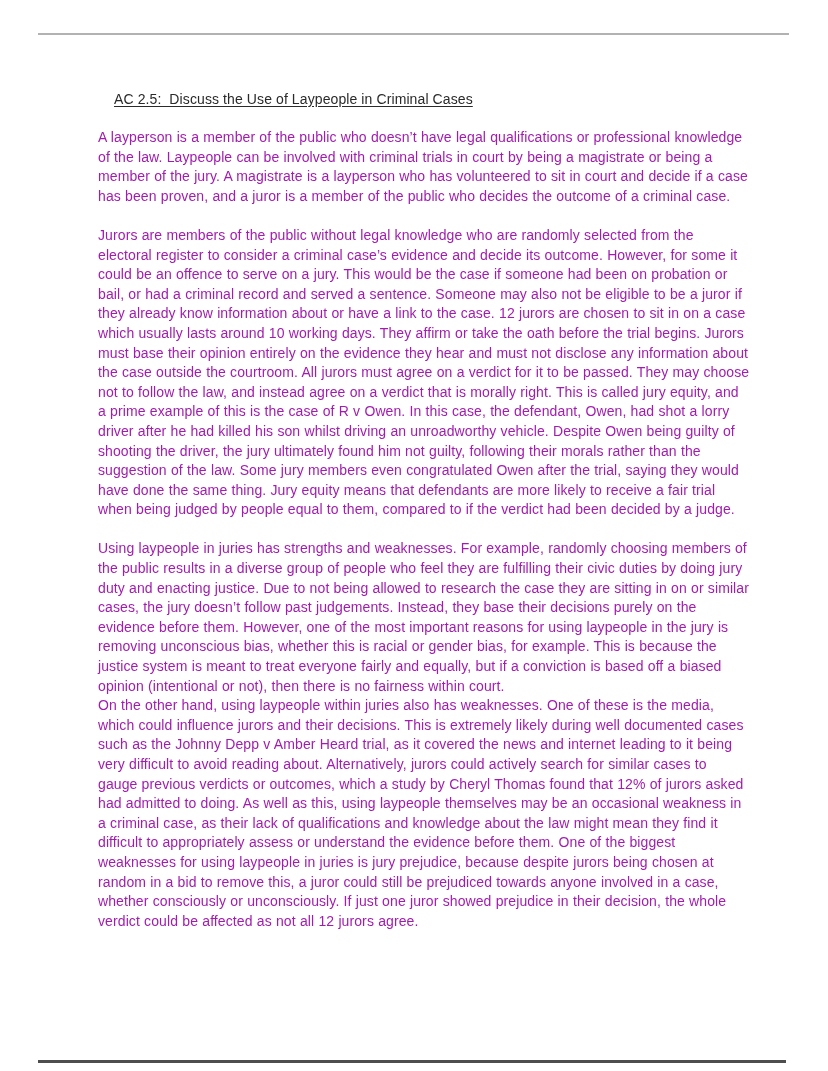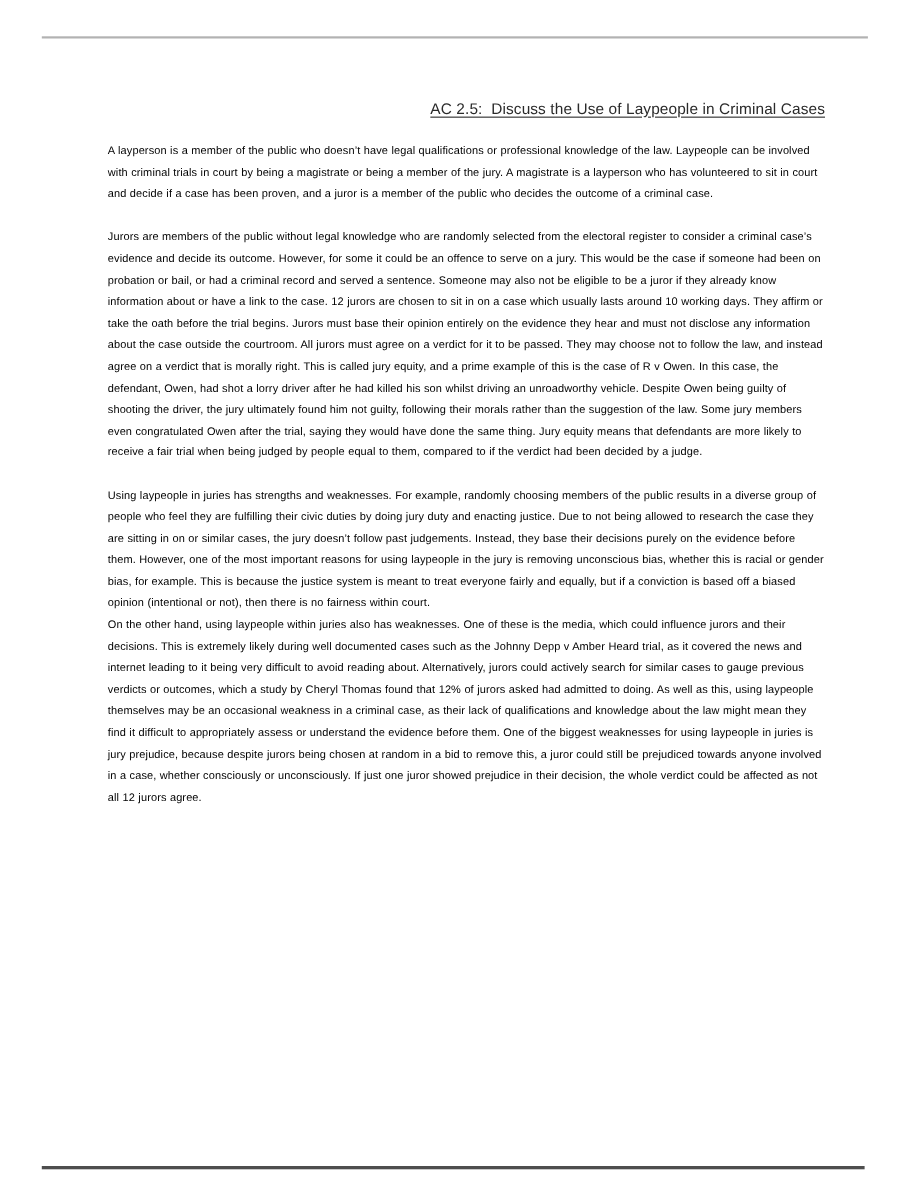--- a/index.html
+++ b/index.html
@@ -40,26 +40,25 @@
   }
   .heading {
     font-size: 14px;
     font-weight: 400;
     color: #2a2a2a;
     text-decoration: underline;
     text-underline-offset: 2px;
     margin: 0 0 21px 16px;
     white-space: pre-wrap;
     letter-spacing: 0.1px;
-    text-align: right;
   }
   .para {
-    font-size: 10px;
+    font-size: 14px;
     line-height: 19.6px;
-    color: #000000;
+    color: #a21caf;
     margin: 0 0 19.6px 0;
     white-space: pre-line; 
     letter-spacing: 0.1px;
     word-spacing: 0.2px;
   }
 </style>
 </head>
 <body>
 
 <div class="page">

